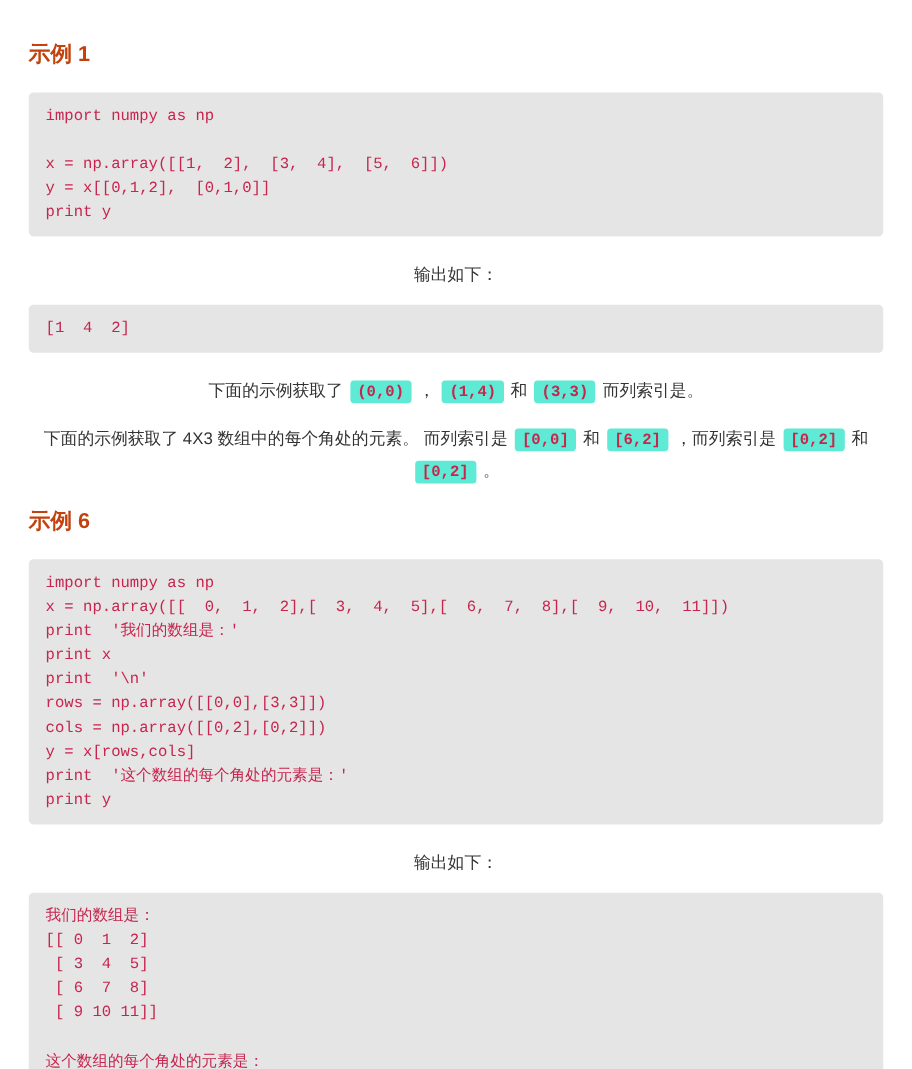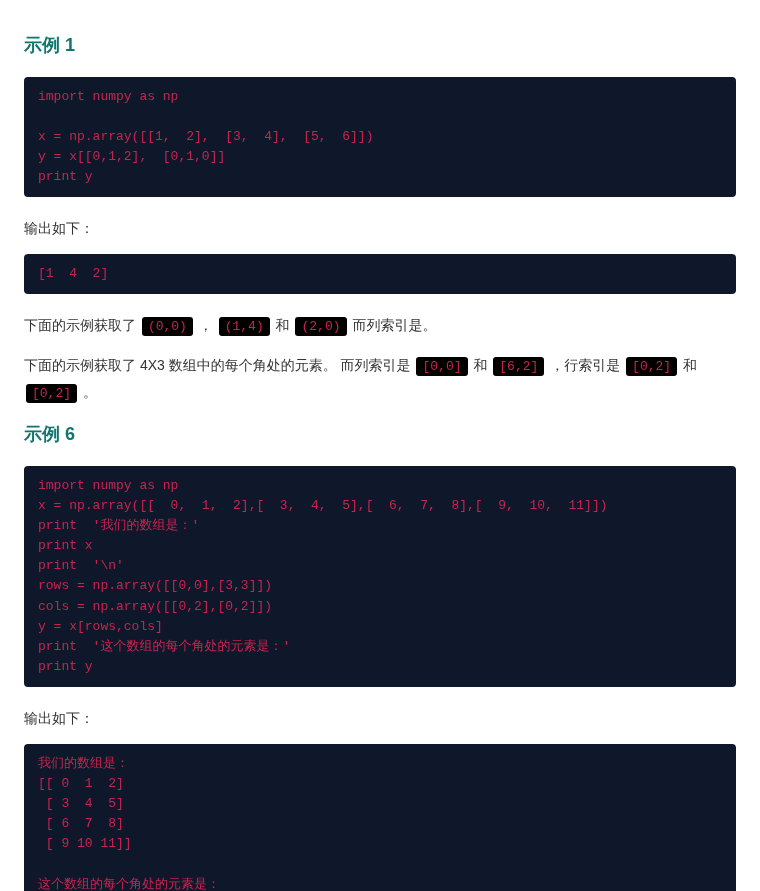--- a/index.html
+++ b/index.html
@@ -8,49 +8,51 @@
   background: #ffffff;
   padding: 20px 24px;
   font-size: 14px;
   color: #333;
   line-height: 1.7;
   width: 760px;
 }
 h3 {
   font-size: 18px;
   font-weight: 600;
-  color: #0f766e;
+  color: #c2410c;
   margin: 10px 0 16px 0;
 }
 .code-block {
-  background: #0f172a;
+  background: #e5e5e5;
   border-radius: 4px;
   padding: 10px 14px;
   margin: 12px 0 18px 0;
   font-family: "SFMono-Regular", Consolas, "Liberation Mono", Menlo, monospace;
   font-size: 13px;
   line-height: 1.55;
   color: #c7254e;
   white-space: pre;
   overflow-x: auto;
 }
 .para {
   margin: 12px 0;
   color: #333;
   font-size: 14px;
   line-height: 1.9;
+  text-align: center;
 }
 .inline-code {
-  background: #000000;
+  background: #5eead4;
   color: #c7254e;
   font-family: "SFMono-Regular", Consolas, "Liberation Mono", Menlo, monospace;
   font-size: 13px;
   padding: 2px 6px;
   border-radius: 3px;
   margin: 0 2px;
+  font-weight: bold;
 }
 </style>
 </head>
 <body>
 
 <h3>示例 1</h3>
 
 <div class="code-block">import numpy as np 
 
 x = np.array([[1,  2],  [3,  4],  [5,  6]]) 
@@ -60,30 +62,30 @@
 <p class="para">输出如下：</p>
 
 <div class="code-block">[1  4  2]</div>
 
 <p class="para">
   <span>下面的示例获取了</span>
   <span class="inline-code">(0,0)</span>
   <span>，</span>
   <span class="inline-code">(1,4)</span>
   <span>和</span>
-  <span class="inline-code">(2,0)</span>
+  <span class="inline-code">(3,3)</span>
   <span>而列索引是。</span>
 </p>
 
 <p class="para">
   <span>下面的示例获取了 4X3 数组中的每个角处的元素。 而列索引是</span>
   <span class="inline-code">[0,0]</span>
   <span>和</span>
   <span class="inline-code">[6,2]</span>
-  <span>，行索引是</span>
+  <span>，而列索引是</span>
   <span class="inline-code">[0,2]</span>
   <span>和</span>
   <span class="inline-code">[0,2]</span>
   <span>。</span>
 </p>
 
 <h3>示例 6</h3>
 
 <div class="code-block">import numpy as np 
 x = np.array([[  0,  1,  2],[  3,  4,  5],[  6,  7,  8],[  9,  10,  11]])  

